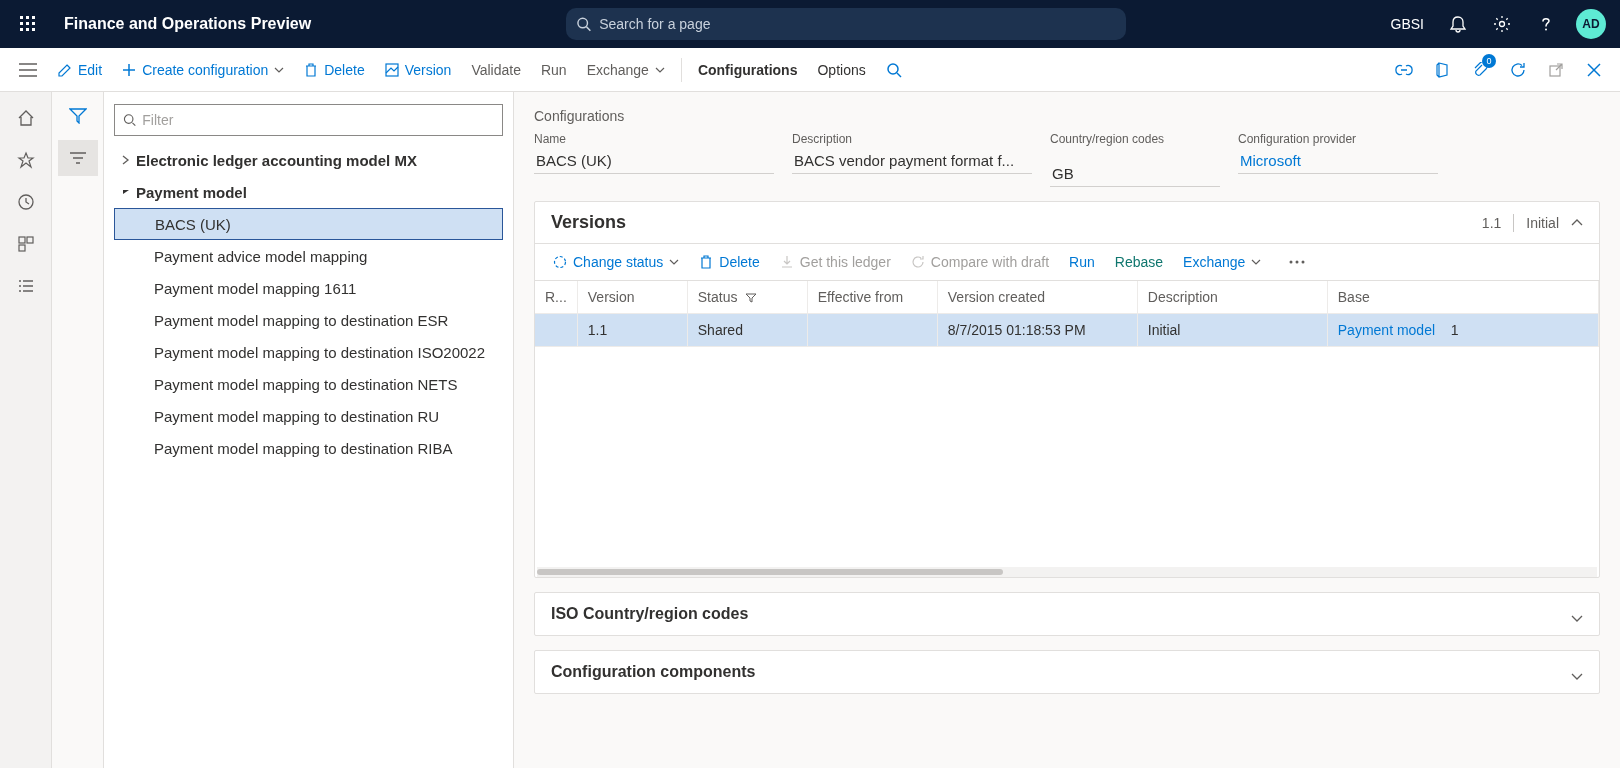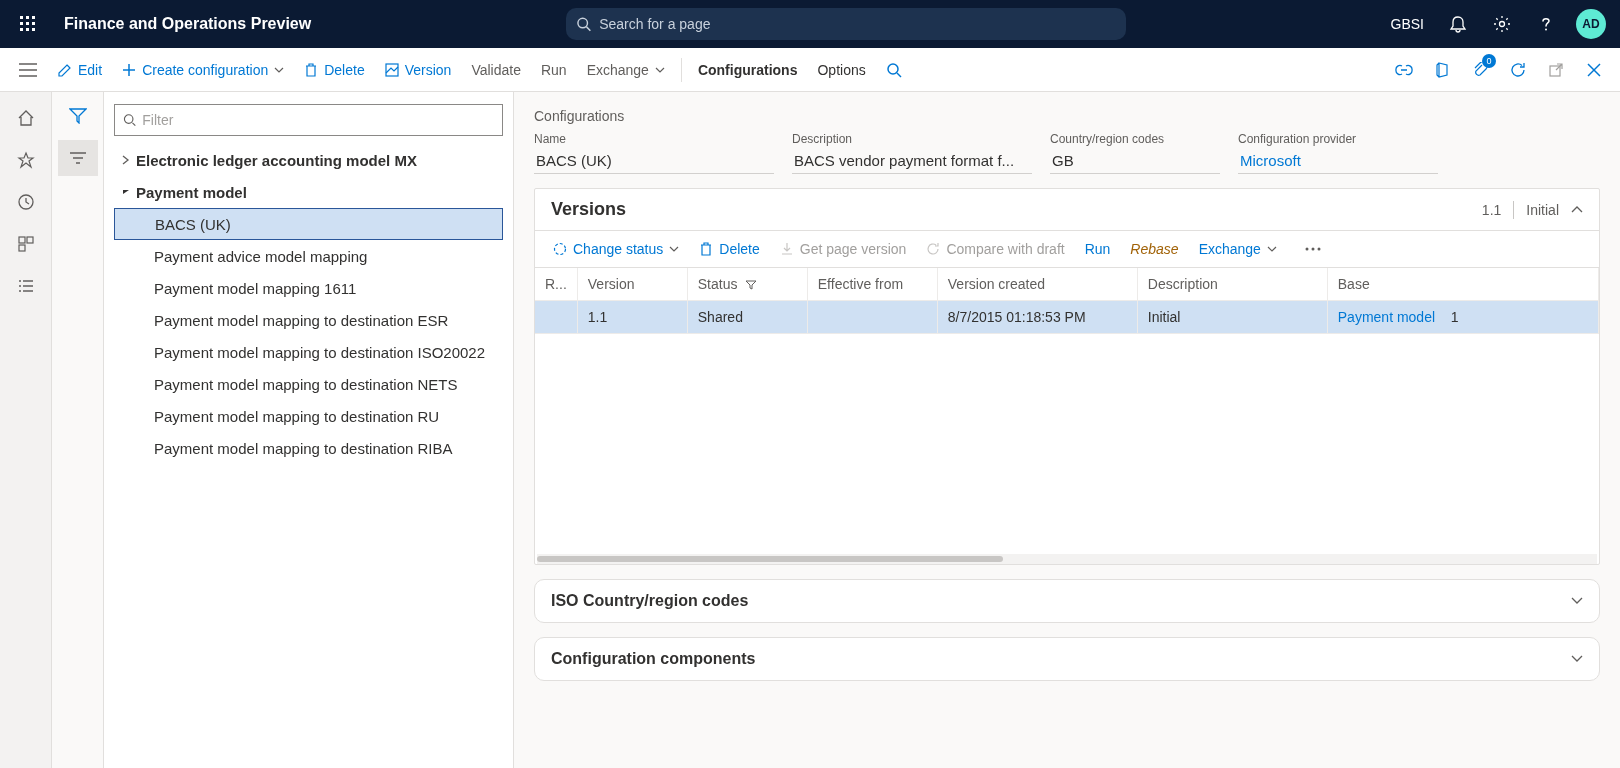--- a/index.html
+++ b/index.html
@@ -69,33 +69,33 @@
 .section-hdr { display: flex; align-items: center; padding: 10px 16px; border-bottom: 1px solid #e1dfdd; }
 .section-hdr .title { font-size: 18px; font-weight: 600; }
 .section-hdr .right { margin-left: auto; display: flex; align-items: center; gap: 12px; font-size: 14px; color: #605e5c; }
 .section-hdr .right .sep { width: 1px; height: 18px; background: #c8c6c4; }
 .section-hdr .chev-exp { color: #605e5c; cursor: pointer; }
 
 .vers-toolbar { display: flex; align-items: center; gap: 4px; padding: 6px 10px; }
 .tb-btn { display: inline-flex; align-items: center; gap: 6px; padding: 4px 8px; cursor: pointer; font-size: 14px; }
 .tb-btn.blue { color: #0078d4; }
 .tb-btn.dis { color: #a19f9d; cursor: default; }
-.tb-btn.gray { color: #a16207; font-style: italic; }
+.tb-btn.gray { color: #0f766e; }
 
 .grid { border-top: 1px solid #e1dfdd; }
 .grid table { width: 100%; border-collapse: collapse; }
 .grid th, .grid td { text-align: left; font-size: 14px; padding: 8px 10px; border-right: 1px solid #edebe9; border-bottom: 1px solid #edebe9; white-space: nowrap; }
 .grid th { font-weight: 400; color: #605e5c; background: #fff; }
 .grid tr.selrow td { background: #cfe0f3; }
 .grid-spacer { height: 220px; }
 .hscroll { height: 10px; background: #f3f2f1; position: relative; margin: 0 2px; }
 .hscroll .bar { position: absolute; left: 0; top: 2px; height: 6px; width: 44%; background: #c8c6c4; border-radius: 3px; }
 
 
-.collapsed-section { background: #fff; border: 1px solid #e1dfdd; border-radius: 10px; display: flex; align-items: center; padding: 12px 16px; margin-bottom: 14px; }
+.collapsed-section { background: #fff; border: 1px solid #e1dfdd; border-radius: 2px; display: flex; align-items: flex-end; padding: 12px 16px; margin-bottom: 14px; }
 .collapsed-section .title { font-size: 16px; font-weight: 600; }
 .collapsed-section .chev { margin-left: auto; color: #605e5c; cursor: pointer; }
 
 svg { display: block; }
 </style>
 </head>
 <body>
 
 <div class="top-header">
   <div class="waffle">
@@ -353,21 +353,21 @@
 
     <div class="fields-row">
       <div class="field" style="width:240px;">
         <span class="lbl">Name</span>
         <span class="val">BACS (UK)</span>
       </div>
       <div class="field" style="width:240px;">
         <span class="lbl">Description</span>
         <span class="val">BACS vendor payment format f...</span>
       </div>
-      <div class="field" style="width:170px;">
+      <div class="field" style="width:170px;gap:13px;">
         <span class="lbl">Country/region codes</span>
         <span class="val">GB</span>
       </div>
       <div class="field" style="width:200px;">
         <span class="lbl">Configuration provider</span>
         <span class="val link">Microsoft</span>
       </div>
     </div>
 
     <div class="section">
@@ -397,21 +397,21 @@
         <div class="tb-btn blue">
           <svg width="14" height="14" viewBox="0 0 14 14">
               <path d="M2 3 L12 3 M5 3 L5 1 L9 1 L9 3 M3 3 L3 13 L11 13 L11 3" stroke="#0078d4" stroke-width="1.2" fill="none"></path>
             </svg>
           <span>Delete</span>
         </div>
         <div class="tb-btn dis">
           <svg width="14" height="14" viewBox="0 0 14 14">
               <path d="M7 1 L7 9 M4 6 L7 9 L10 6 M2 12 L12 12" stroke="#c8c6c4" stroke-width="1.2" fill="none"></path>
             </svg>
-          <span>Get page version</span>
+          <span>Get this ledger</span>
         </div>
         <div class="tb-btn dis">
           <svg width="14" height="14" viewBox="0 0 14 14">
               <path d="M12 7 A5 5 0 1 1 10 3 M12 1 L12 4 L9 4" stroke="#c8c6c4" stroke-width="1.2" fill="none"></path>
             </svg>
           <span>Compare with draft</span>
         </div>
         <div class="tb-btn blue">
             <span>Run</span>
           </div>

